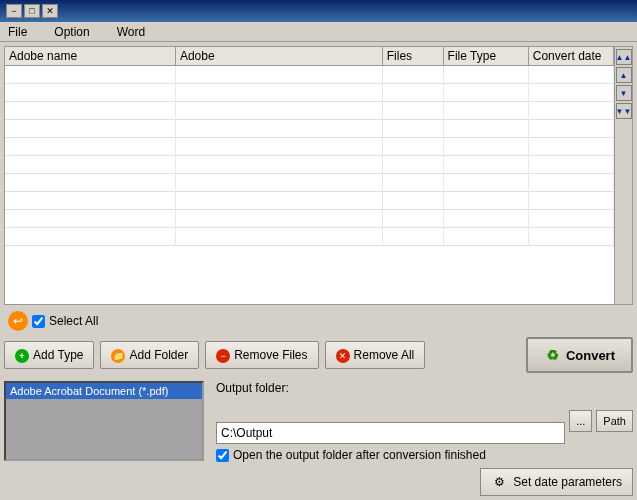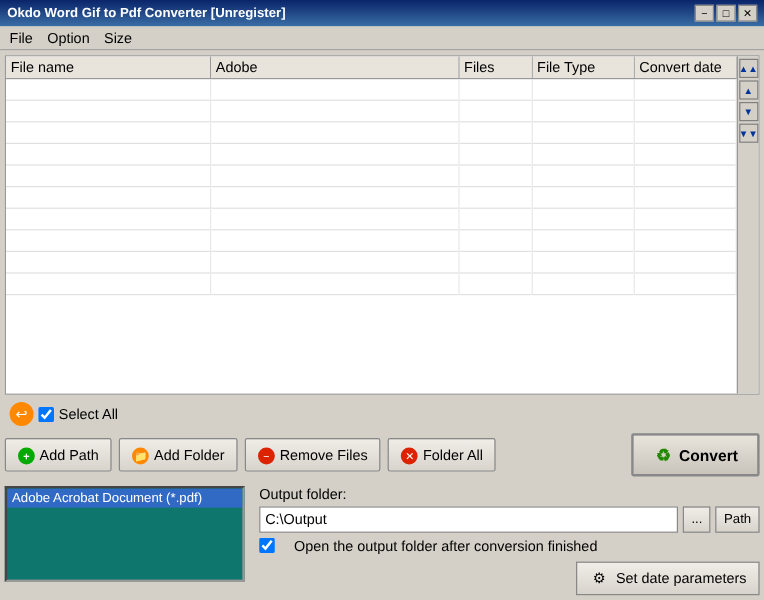--- a/index.html
+++ b/index.html
@@ -42,21 +42,21 @@
       cursor: pointer;
       color: #000;
     }
 
     
     .menu-bar {
       background: #d4d0c8;
       border-bottom: 1px solid #999;
       padding: 2px 4px;
       display: flex;
-      gap: 4px;
+      gap: 19px;
       height: 20px;
       align-items: center;
     }
     .menu-item {
       padding: 1px 4px;
       cursor: pointer;
       font-size: 12px;
     }
 
     
@@ -246,21 +246,21 @@
       flex: 1;
     }
 
     .section-label {
       font-size: 12px;
       margin-bottom: 3px;
     }
 
     .output-list {
       border: 2px inset #999;
-      background: #0f766e;
+      background: #a3a3a3;
       height: 80px;
       overflow-y: auto;
     }
 
     .output-list-item {
       padding: 2px 4px;
       font-size: 11px;
     }
 
     .output-list-item.selected {
@@ -275,37 +275,38 @@
       margin-bottom: 4px;
     }
 
     .folder-input {
       flex: 1;
       height: 22px;
       border: 1px solid #888;
       padding: 0 4px;
       font-size: 12px;
       background: white;
+      margin-top: 24px;
     }
 
     .btn-small {
       height: 22px;
       padding: 0 6px;
       border: 1px solid #888;
       background: linear-gradient(to bottom, #f0ede8, #d8d4cc);
       cursor: pointer;
       font-size: 11px;
       display: flex;
       align-items: center;
     }
 
     .checkbox-row {
       display: flex;
-      align-items: flex-start;
-      gap: 16px;
+      align-items: flex-end;
+      gap: 4px;
       margin-bottom: 6px;
     }
 
     .params-btn {
       height: 28px;
       padding: 0 10px;
       border: 1px solid #888;
       background: linear-gradient(to bottom, #f0ede8, #d8d4cc);
       cursor: pointer;
       display: flex;
@@ -334,42 +335,41 @@
       justify-content: center;
       color: white;
       font-size: 12px;
       cursor: pointer;
     }
   </style>
 </head>
 <body>
 
 <div class="title-bar">
-  <span class="title-bar-text">Okdo Word Gif to Pdf Converter [Unregister]</span>
   <div class="title-bar-buttons">
     <div class="title-btn">−</div>
     <div class="title-btn">□</div>
     <div class="title-btn">✕</div>
   </div>
 </div>
 
 <div class="menu-bar">
   <span class="menu-item">File</span>
   <span class="menu-item">Option</span>
-  <span class="menu-item">Size</span>
+  <span class="menu-item">Word</span>
 </div>
 
 <div class="main-content">
 
   <div class="file-list-container">
     <div class="file-table">
       <table>
         <thead>
           <tr>
-            <th>File name</th>
+            <th>Adobe name</th>
             <th>Adobe</th>
             <th>Files</th>
             <th>File Type</th>
             <th>Convert date</th>
           </tr>
         </thead>
         <tbody>
 
           <tr>
               <td></td>
@@ -457,39 +457,39 @@
     <div class="back-btn">↩</div>
     <input type="checkbox" checked="" style="">
     <span>Select All</span>
   </div>
 
   <div class="toolbar-row">
     <button class="btn">
       <span>
         <span class="icon-circle-green">+</span>
       </span>
-      <span>Add Path</span>
+      <span>Add Type</span>
     </button>
     <button class="btn">
       <span>
         <span class="icon-circle-orange">📁</span>
       </span>
       <span>Add Folder</span>
     </button>
     <button class="btn">
       <span>
         <span class="icon-circle-red">−</span>
       </span>
       <span>Remove Files</span>
     </button>
     <button class="btn">
       <span>
         <span class="icon-circle-red">✕</span>
       </span>
-      <span>Folder All</span>
+      <span>Remove All</span>
     </button>
     <button class="btn btn-convert">
       <span class="convert-icon">♻</span>
       <span>Convert</span>
     </button>
   </div>
 
   <div class="bottom-section">
 
     <div class="output-type-section">

